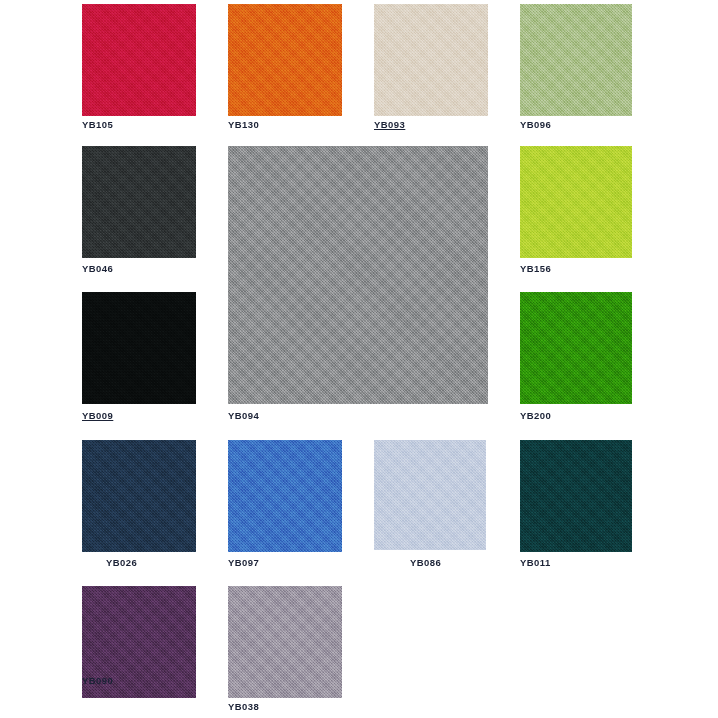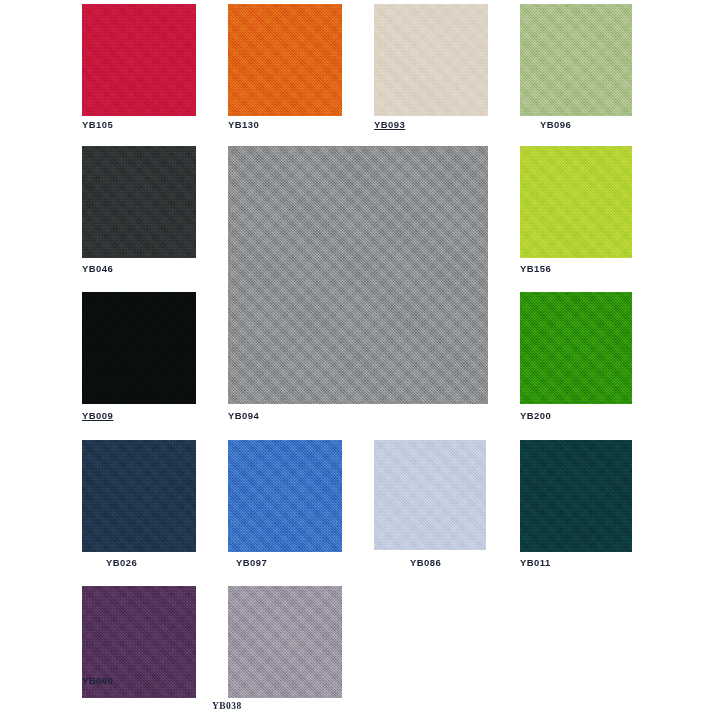--- a/index.html
+++ b/index.html
@@ -62,21 +62,21 @@
       <div class="swatch" style="background-color: rgb(223, 99, 22);"></div>
     </div>
     <div class="swatch-label" style="left: 228px; top: 119px; color: rgb(27, 34, 54);">YB130</div>
     <div class="swatch-cell" style="left: 374px; top: 4px; width: 114px; height: 112px;">
       <div class="swatch" style="background-color: rgb(221, 211, 196);"></div>
     </div>
     <div class="swatch-label" style="left: 374px; top: 119px; color: rgb(27, 34, 54); text-decoration: underline;">YB093</div>
     <div class="swatch-cell" style="left: 520px; top: 4px; width: 112px; height: 112px;">
       <div class="swatch" style="background-color: rgb(169, 191, 136);"></div>
     </div>
-    <div class="swatch-label" style="left: 540px; top: 119px; color: rgb(27, 34, 54); text-align: right;">YB096</div>
+    <div class="swatch-label" style="left: 520px; top: 119px; color: rgb(27, 34, 54); text-align: right;">YB096</div>
     <div class="swatch-cell" style="left: 82px; top: 146px; width: 114px; height: 112px;">
       <div class="swatch" style="background-color: rgb(46, 50, 51);"></div>
     </div>
     <div class="swatch-label" style="left: 82px; top: 263px; color: rgb(27, 34, 54);">YB046</div>
     <div class="swatch-cell" style="left: 228px; top: 146px; width: 260px; height: 258px;">
       <div class="swatch" style="background-color: rgb(141, 143, 145);"></div>
     </div>
     <div class="swatch-label" style="left: 228px; top: 410px; color: rgb(27, 34, 54);">YB094</div>
     <div class="swatch-cell" style="left: 520px; top: 146px; width: 112px; height: 112px;">
       <div class="swatch" style="background-color: rgb(180, 211, 49);"></div>
@@ -90,30 +90,30 @@
       <div class="swatch" style="background-color: rgb(45, 145, 9);"></div>
     </div>
     <div class="swatch-label" style="left: 520px; top: 410px; color: rgb(27, 34, 54);">YB200</div>
     <div class="swatch-cell" style="left: 82px; top: 440px; width: 114px; height: 112px;">
       <div class="swatch" style="background-color: rgb(32, 53, 77);"></div>
     </div>
     <div class="swatch-label" style="left: 82px; top: 557px; color: rgb(27, 34, 54); margin-left: 24px;">YB026</div>
     <div class="swatch-cell" style="left: 228px; top: 440px; width: 114px; height: 112px;">
       <div class="swatch" style="background-color: rgb(60, 113, 196);"></div>
     </div>
-    <div class="swatch-label" style="left: 236px; top: 557px; color: rgb(27, 34, 54);">YB097</div>
+    <div class="swatch-label" style="left: 228px; top: 557px; color: rgb(27, 34, 54);">YB097</div>
     <div class="swatch-cell" style="left: 374px; top: 440px; width: 112px; height: 110px;">
       <div class="swatch" style="background-color: rgb(195, 205, 223);"></div>
     </div>
     <div class="swatch-label" style="left: 374px; top: 557px; color: rgb(27, 34, 54); margin-left: 36px;">YB086</div>
     <div class="swatch-cell" style="left: 520px; top: 440px; width: 112px; height: 112px;">
       <div class="swatch" style="background-color: rgb(13, 58, 60);"></div>
     </div>
     <div class="swatch-label" style="left: 520px; top: 557px; color: rgb(27, 34, 54);">YB011</div>
     <div class="swatch-cell" style="left: 82px; top: 586px; width: 114px; height: 112px;">
       <div class="swatch" style="background-color: rgb(83, 49, 89);"></div>
     </div>
     <div class="swatch-label" style="left: 82px; top: 675px; color: rgb(27, 34, 54);">YB090</div>
     <div class="swatch-cell" style="left: 228px; top: 586px; width: 114px; height: 112px;">
       <div class="swatch" style="background-color: rgb(156, 150, 163);"></div>
     </div>
-    <div class="swatch-label" style="left: 212px; top: 701px; color: rgb(27, 34, 54); font-family: Liberation Serif, serif;">YB038</div>
+    <div class="swatch-label" style="left: 228px; top: 701px; color: rgb(27, 34, 54);">YB038</div>
   </div>
 
 </body></html>

